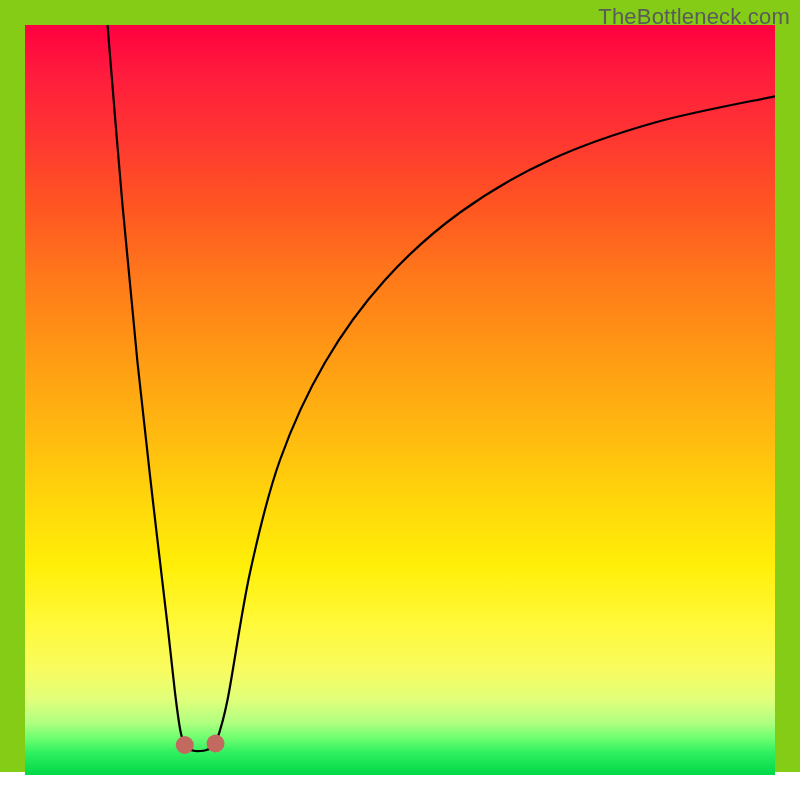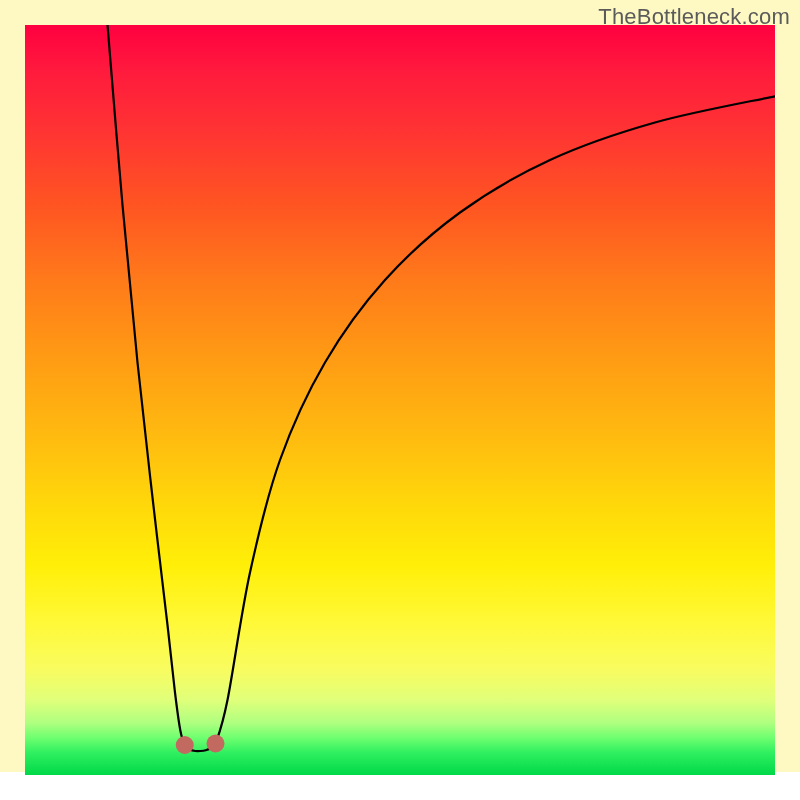--- a/index.html
+++ b/index.html
@@ -7,21 +7,21 @@
     padding: 0;
     width: 800px;
     height: 800px;
     overflow: hidden;
     font-family: Arial, Helvetica, sans-serif;
   }
   .frame {
     position: relative;
     width: 800px;
     height: 772px;
-    background: #fef9c3;
+    background: #84cc16;
   }
   .plot-area {
     position: absolute;
     left: 25px;
     top: 25px;
     width: 750px;
     height: 750px;
     overflow: hidden;
   }
   .gradient-bg {

